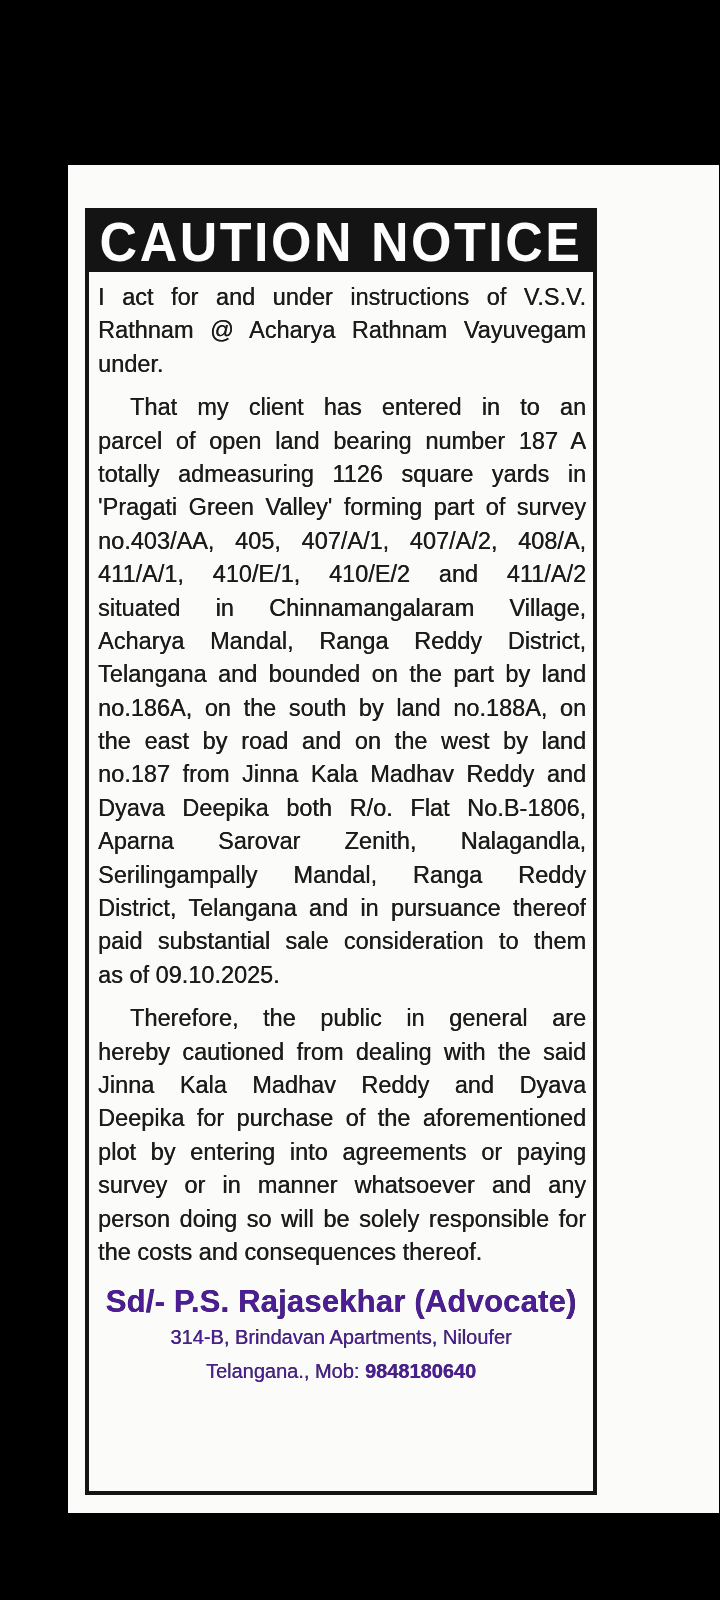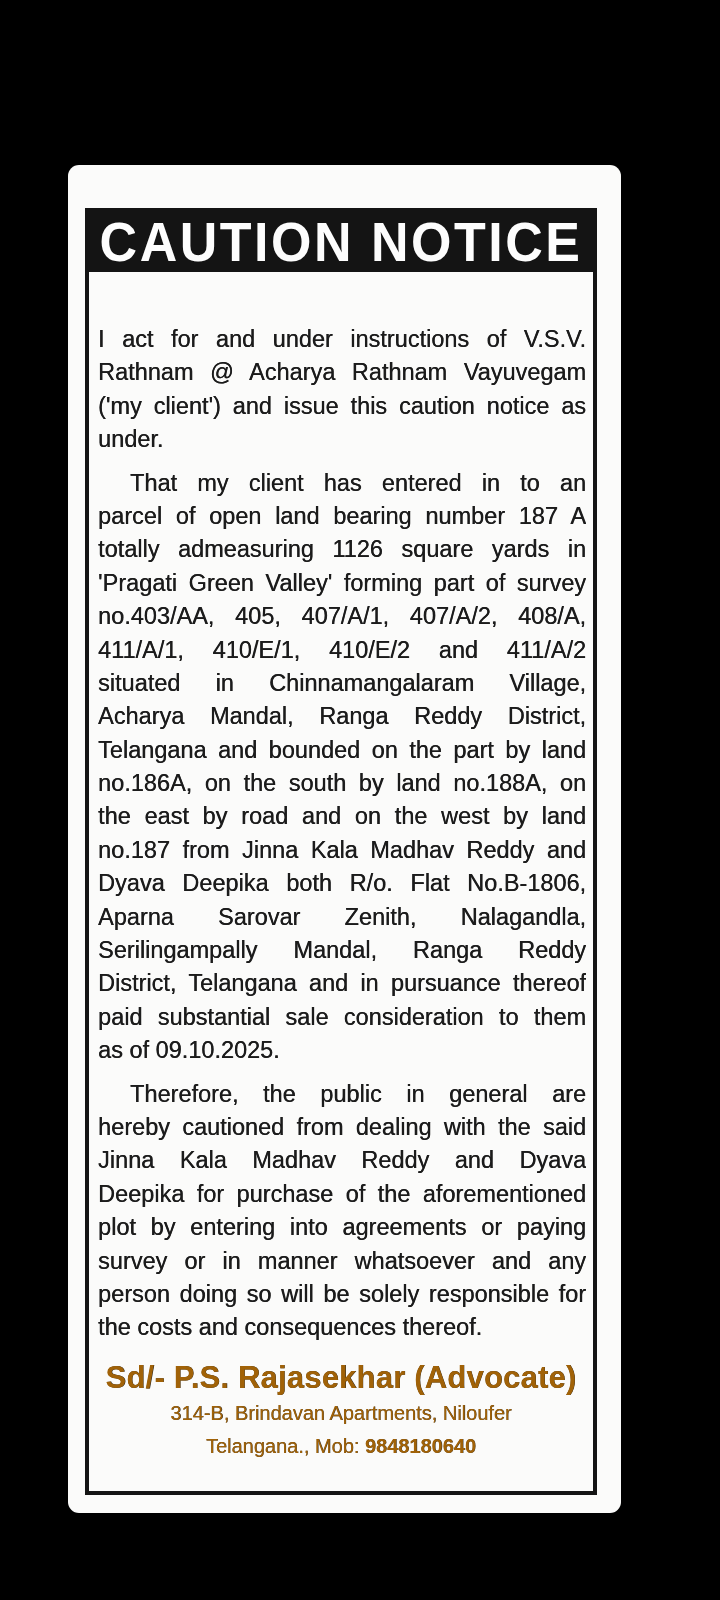--- a/index.html
+++ b/index.html
@@ -5,23 +5,22 @@
   html, body {
     margin: 0; padding: 0;
     width: 720px; height: 1600px;
     background: #000000;
     font-family: "Liberation Sans", sans-serif;
     overflow: hidden;
   }
   .screen { position: relative; width: 720px; height: 1600px; background: #000; }
   .page {
     position: absolute; left: 68px; top: 165px;
-    width: 553px; height: 1348px;
+    width: 651px; height: 1348px;
     background: #fbfbfa;
-    border-radius: 11px;
   }
   .notice-box {
     position: absolute; left: 17px; top: 43px;
     width: 512px; height: 1287px;
     box-sizing: border-box;
     border: 4px solid #141414;
     background: #fbfbfa;
   }
   .header-bar {
     height: 60px;
@@ -31,36 +30,36 @@
   }
   .header-text {
     color: #fdfdfd;
     font-weight: bold;
     font-size: 52px;
     letter-spacing: 2.5px;
     line-height: 1;
     transform: scaleY(1.05);
     white-space: nowrap;
   }
-  .body-text { padding: 9px 7px 0 9px; margin-top: 42px; }
+  .body-text { padding: 9px 7px 0 9px; }
   .paragraph { margin: 0 0 10px 0; }
   .line {
     font-size: 23.5px;
     line-height: 33.4px;
     height: 33.4px;
     overflow: hidden;
     color: #1b1b1b;
     text-align: justify;
     text-align-last: justify;
     text-shadow: 0.35px 0 0 #2a2a2a;
     white-space: normal;
   }
   .line.indent { text-indent: 32px; }
   .line.last { text-align-last: left; }
-  .signature { text-align: center; color: #a16207; margin-top: 14px; }
+  .signature { text-align: center; color: #4c1d95; margin-top: 14px; }
   .sig-name {
     font-size: 31px; font-weight: bold;
     line-height: 38px;
     letter-spacing: 0.2px;
     text-shadow: 0.3px 0 0 #222;
   }
   .sig-line {
     font-size: 20px;
     line-height: 33.5px;
     text-shadow: 0.3px 0 0 #333;
@@ -73,21 +72,20 @@
 <div class="screen">
   <div class="page">
     <div class="notice-box">
       <div class="header-bar">
         <span class="header-text">CAUTION NOTICE</span>
       </div>
       <div class="body-text">
           <div class="paragraph">
             <div class="line">I act for and under instructions of V.S.V.</div>
             <div class="line">Rathnam @ Acharya Rathnam Vayuvegam</div>
-            <div class="line">('my client') and issue this caution notice as</div>
             <div class="line last">under.</div>
           </div>
           <div class="paragraph">
             <div class="line indent">That my client has entered in to an</div>
             <div class="line">parcel of open land bearing number 187 A</div>
             <div class="line">totally admeasuring 1126 square yards in</div>
             <div class="line">'Pragati Green Valley' forming part of survey</div>
             <div class="line">no.403/AA, 405, 407/A/1, 407/A/2, 408/A,</div>
             <div class="line">411/A/1, 410/E/1, 410/E/2 and 411/A/2</div>
             <div class="line">situated in Chinnamangalaram Village,</div>

